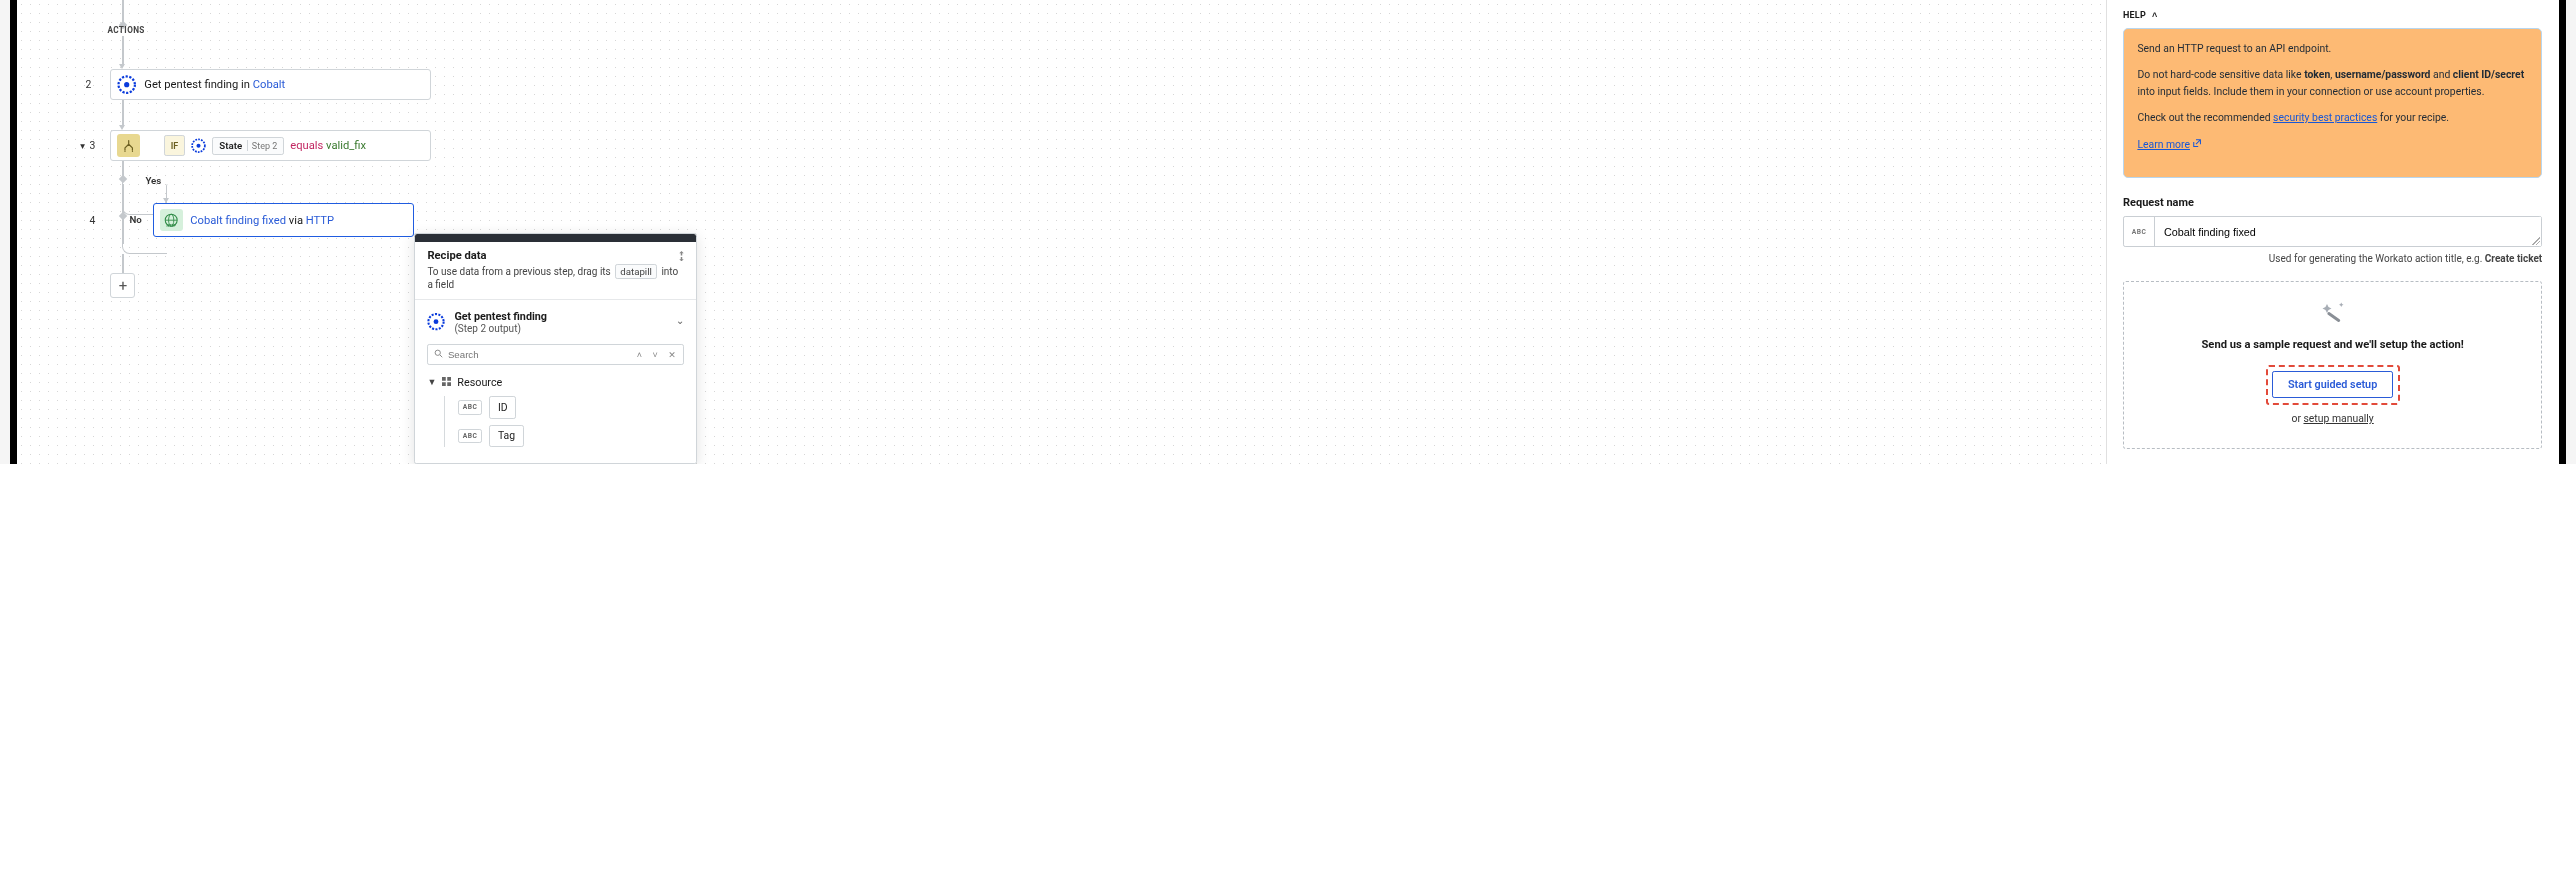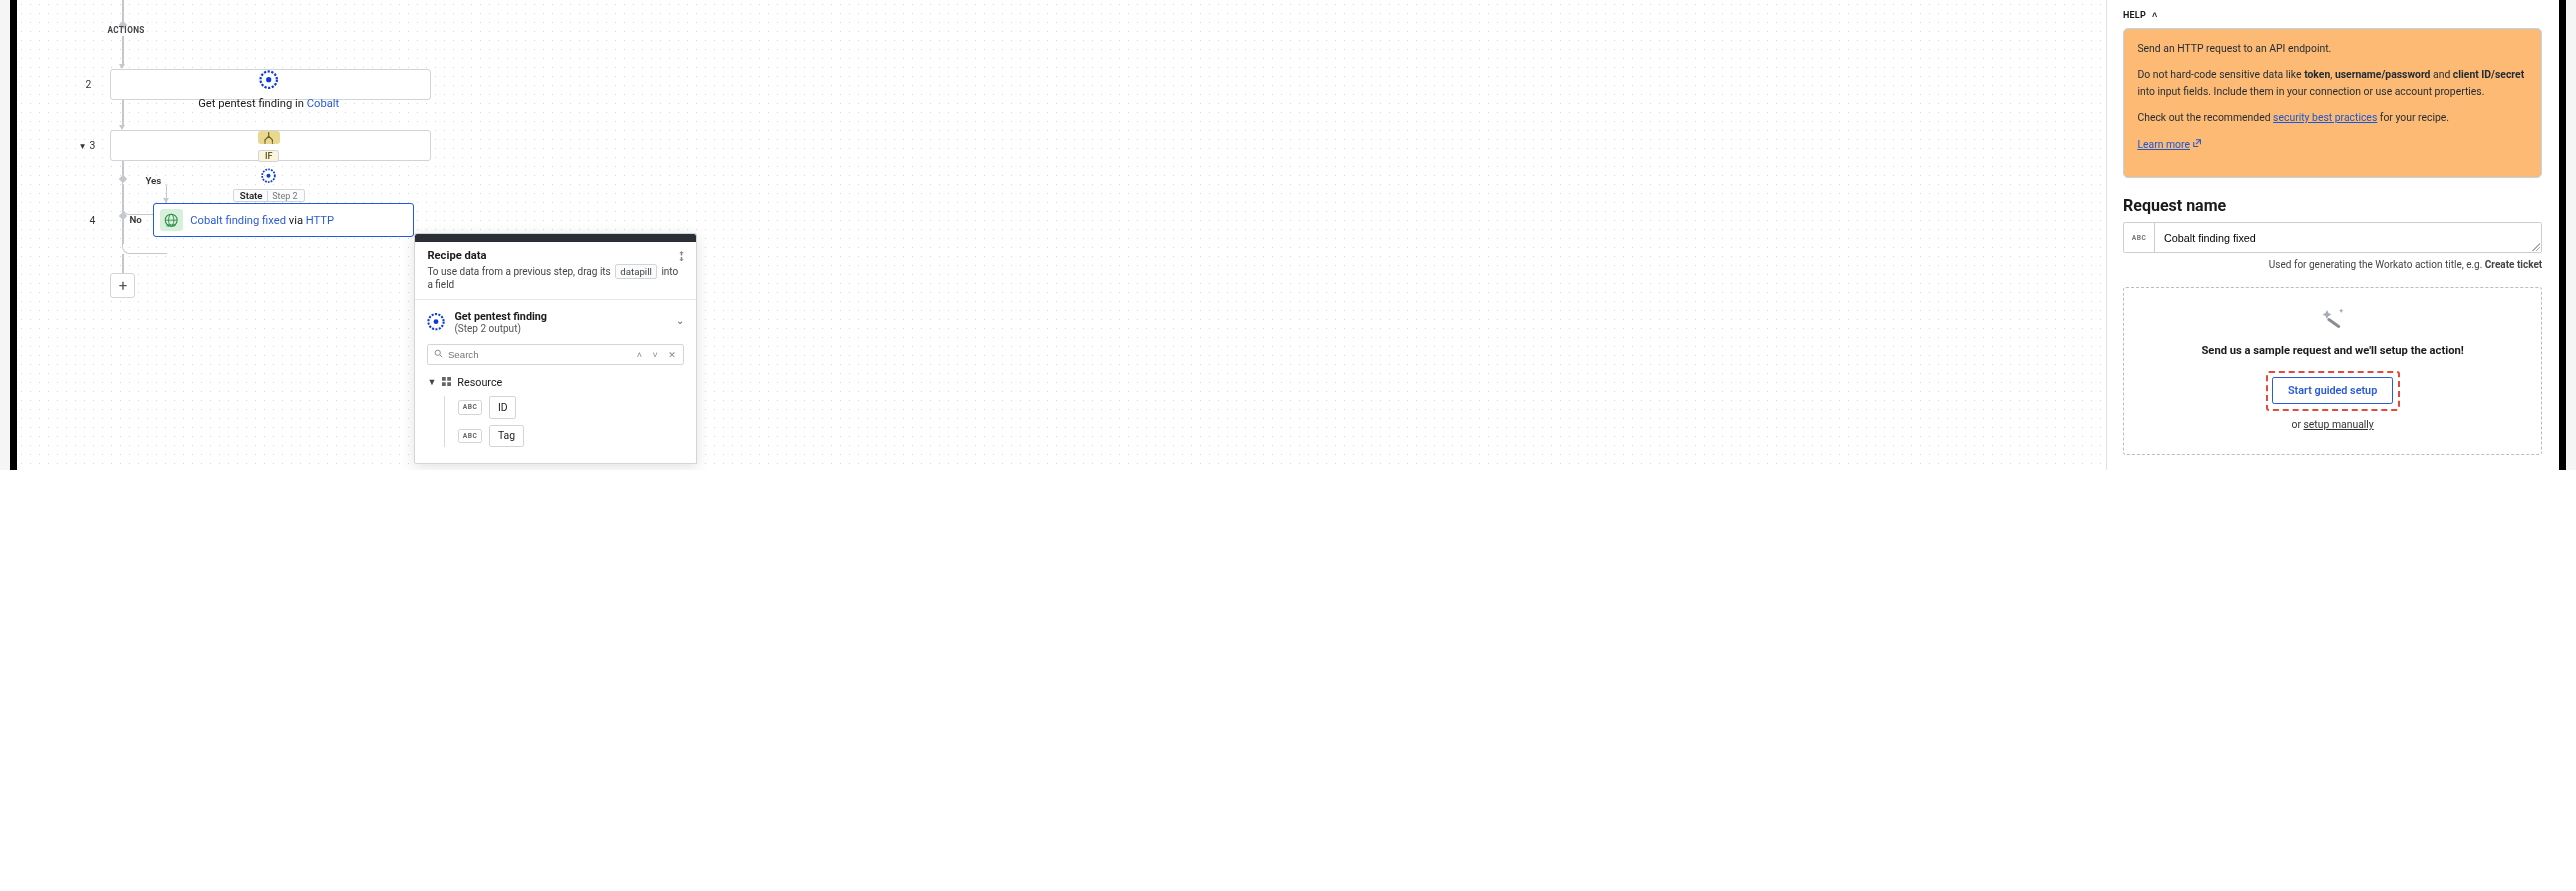--- a/index.html
+++ b/index.html
@@ -73,21 +73,21 @@
     position: absolute;
     display: flex;
     align-items: center;
     background: #fff;
     border: 0.7px solid #d0d5d9;
     border-radius: 3px;
     padding: 0 10.4px 0 6px;
     height: 31px;
     gap: 7.5px;
   }
-  .step-card.wide { width: 321px; flex-direction: column; }
+  .step-card.wide { width: 321px; }
   .step-card.selected {
     border: 1.5px solid #1f5ce0;
     height: 34px;
   }
   .step-text { font-size: 11.2px; color: #1a1a1a; }
   .step-text .link { color: #2a5bd7; }
   .step-text .eq { color: #c22762; }
   .step-text .val { color: #3a7a2f; }
 
   .cobalt-icon {
@@ -102,21 +102,21 @@
     background: #e8d890;
     border-radius: 3px;
     display: inline-flex; align-items: center; justify-content: center;
     font-size: 11.2px;
   }
   .if-chip {
     display: inline-flex; align-items: center; justify-content: center;
     height: 21px; padding: 0 6px;
     border: 0.7px solid #d0d5d9; border-radius: 2.2px;
     background: #faf5dd;
-    font-size: 9px; font-weight: 600; color: #6a5e20;
+    font-size: 9px; font-weight: 600; color: #6a5e20; margin-left: 18px;
   }
   .pill {
     display: inline-flex; align-items: center;
     border: 0.7px solid #d0d5d9; border-radius: 2.2px;
     height: 18px; padding: 0 6px; gap: 4.5px; background: #fafbfc;
   }
   .pill .k { font-size: 9.7px; color: #222; font-weight: 600; }
   .pill .s { font-size: 9px; color: #777; }
   .pill .divider { width: 0.7px; height: 10.4px; background: #d0d5d9; }
 
@@ -244,21 +244,21 @@
     font-size: 10.4px; line-height: 1.55;
     color: #1f2a35;
   }
   .help-box p { margin-bottom: 10.4px; }
   .help-box p:last-child { margin-bottom: 12px; }
   .help-box b { font-weight: 700; }
   .help-box a { color: #1857d6; text-decoration: underline; cursor: pointer; }
   .ext-icon { display: inline-block; margin-left: 3px; }
 
   .field-label {
-    font-size: 16px; font-weight: 700; margin-top: 18px; margin-bottom: 7.5px;
+    font-size: 11px; font-weight: 700; margin-top: 18px; margin-bottom: 7.5px;
   }
   .req-input-wrap {
     display: flex; align-items: stretch;
     border: 0.7px solid #c9ced3; border-radius: 2.2px;
     height: 31px; position: relative;
   }
   .req-input-wrap .prefix {
     width: 31px; display: flex; align-items: center; justify-content: center;
     border-right: 0.7px solid #c9ced3;
     font-size: 6.7px; font-weight: 700; color: #777; letter-spacing: 0.4px;

